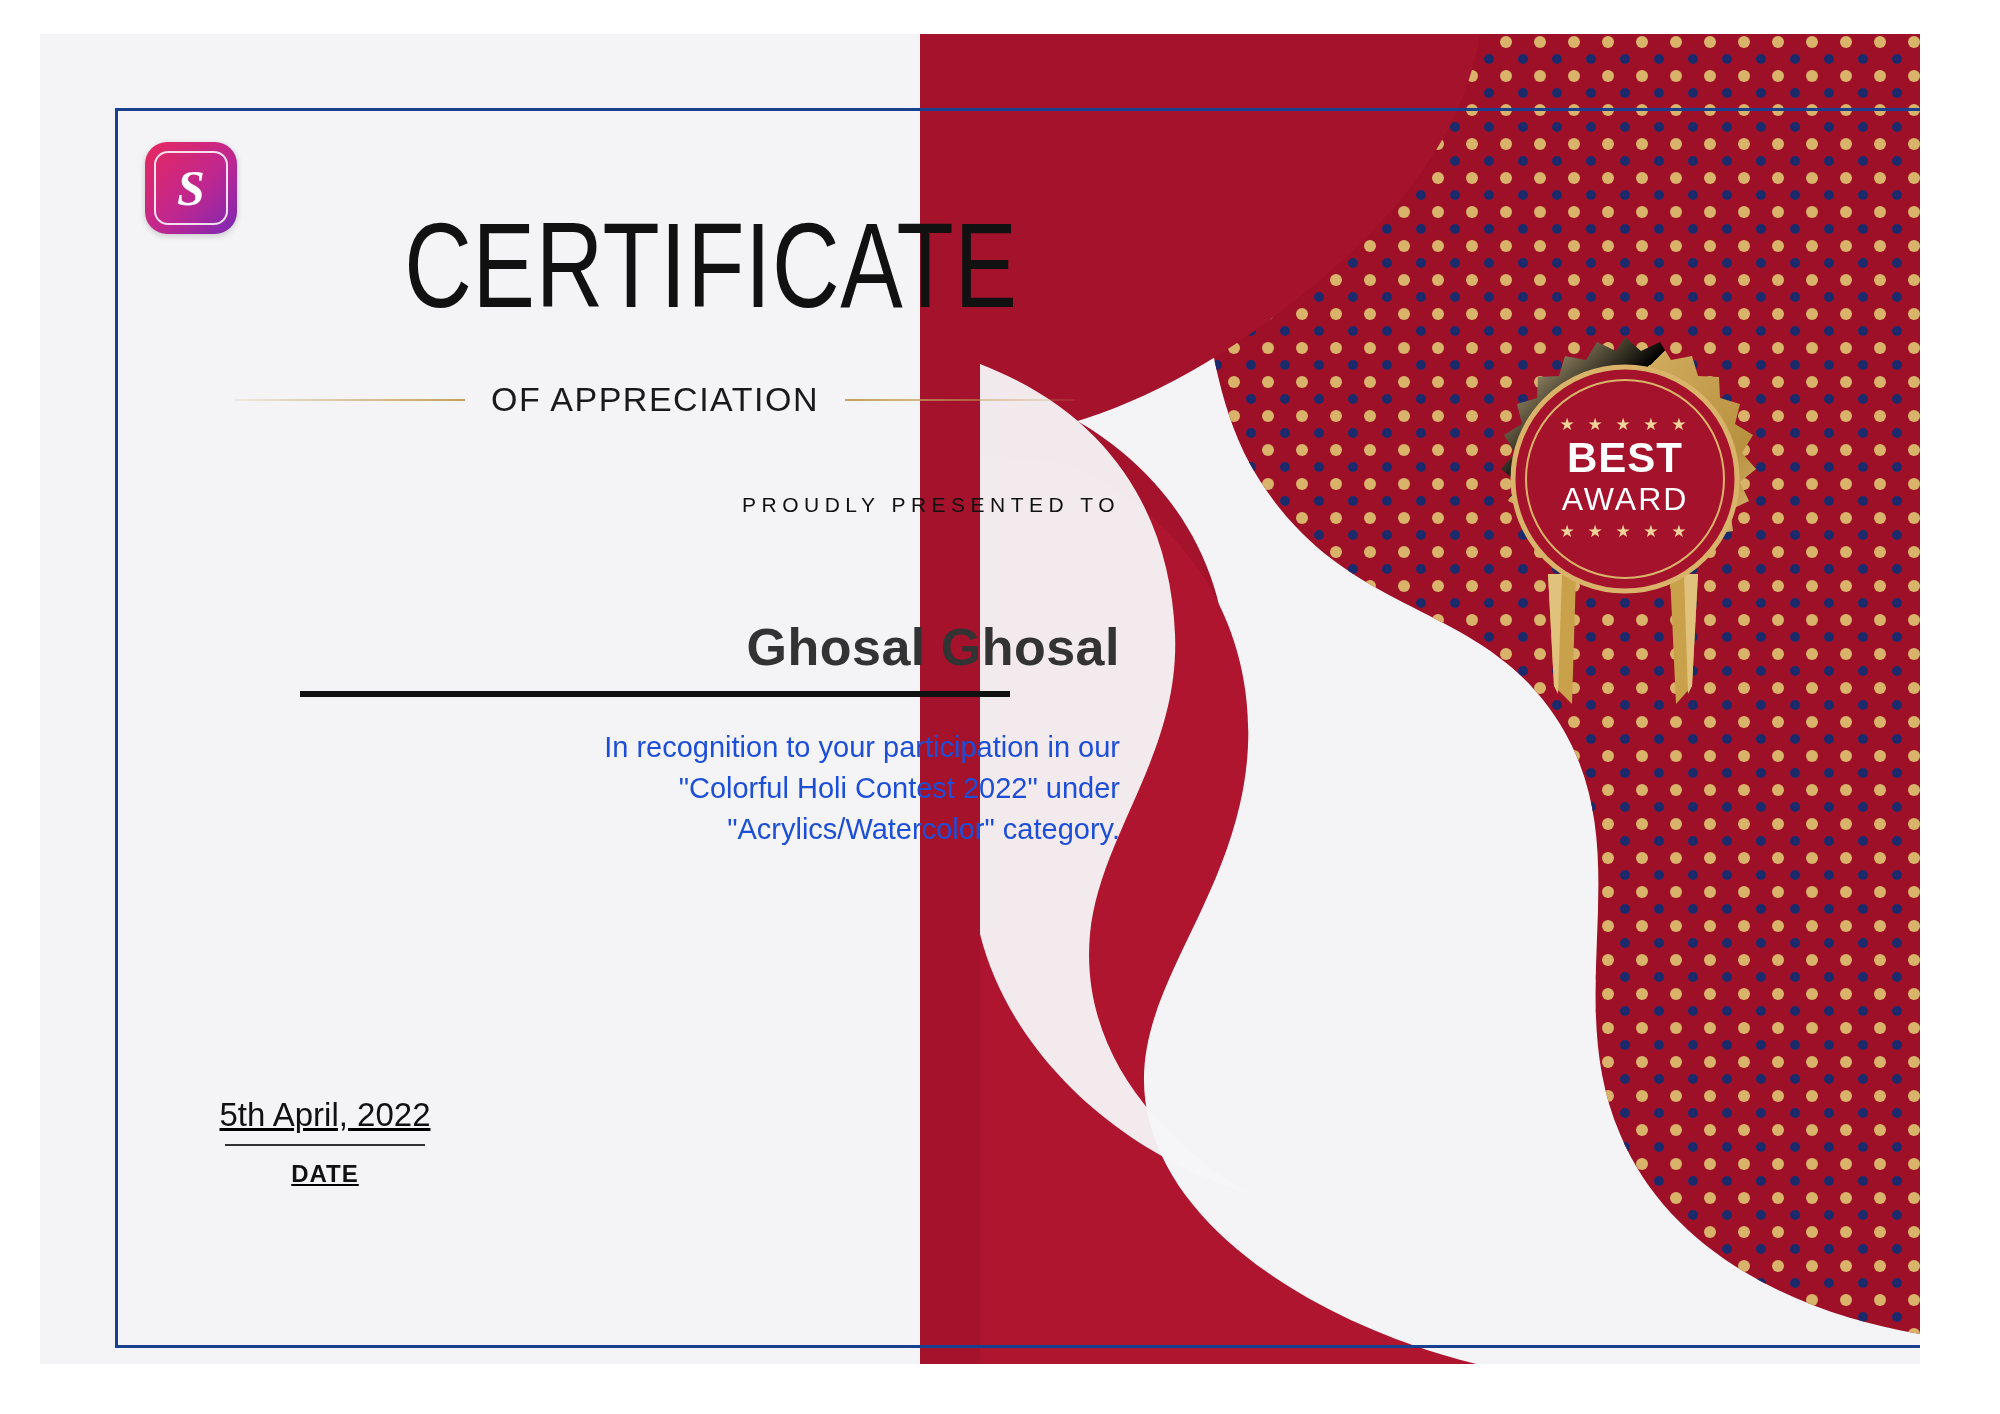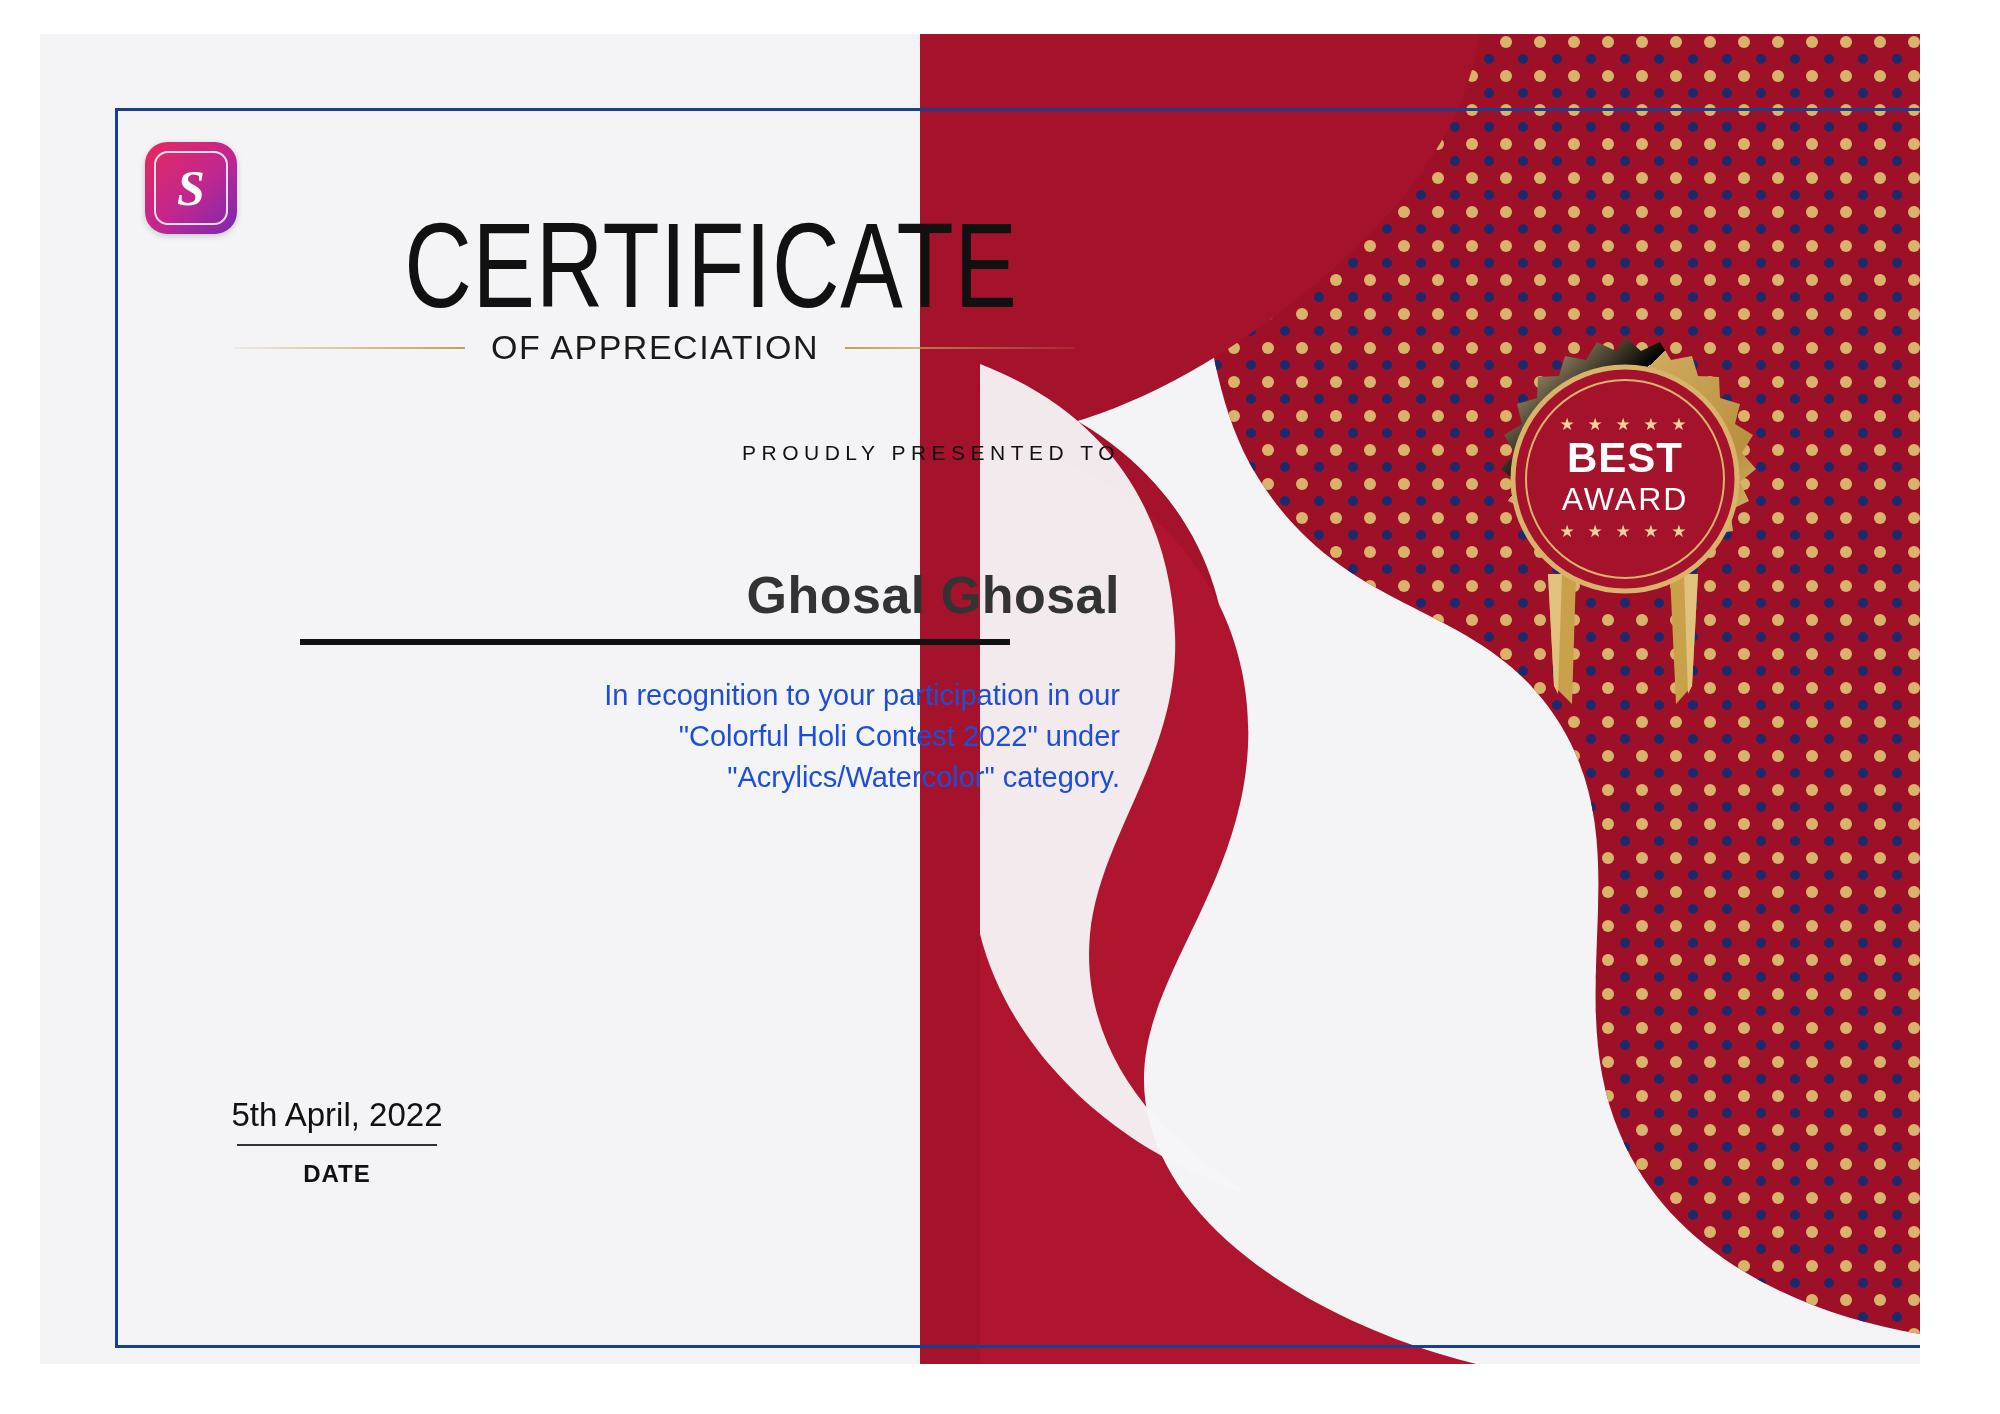--- a/index.html
+++ b/index.html
@@ -107,20 +107,21 @@
     line-height: 1.05;
     margin: 0;
     white-space: nowrap;
   }
 
   .subtitle-row {
     display: flex;
     align-items: center;
     justify-content: center;
     gap: 26px;
+    margin-top: 52px;
   }
   .rule {
     height: 2px;
     width: 230px;
     background: linear-gradient(to right, rgba(196,160,90,0.15), #c4a05a);
   }
   .rule.right {
     background: linear-gradient(to left, rgba(196,160,90,0.15), #c4a05a);
   }
   .subtitle {
@@ -165,21 +166,21 @@
     position: absolute;
     left: 150px;
     bottom: 128px;
     width: 930px;
     height: 140px;
   }
   .footer-col {
     position: absolute;
     text-align: center;
   }
-  .footer-col.date { left: 12px; width: 270px; }
+  .footer-col.date { left: 0px; width: 270px; text-decoration: underline; }
   .footer-col.sig  { left: 500px; width: 430px; }
 
   .footer-value {
     font-size: 33px;
     color: #111111;
     white-space: nowrap;
   }
   .footer-line {
     margin: 10px auto 0 auto;
     height: 2px;

